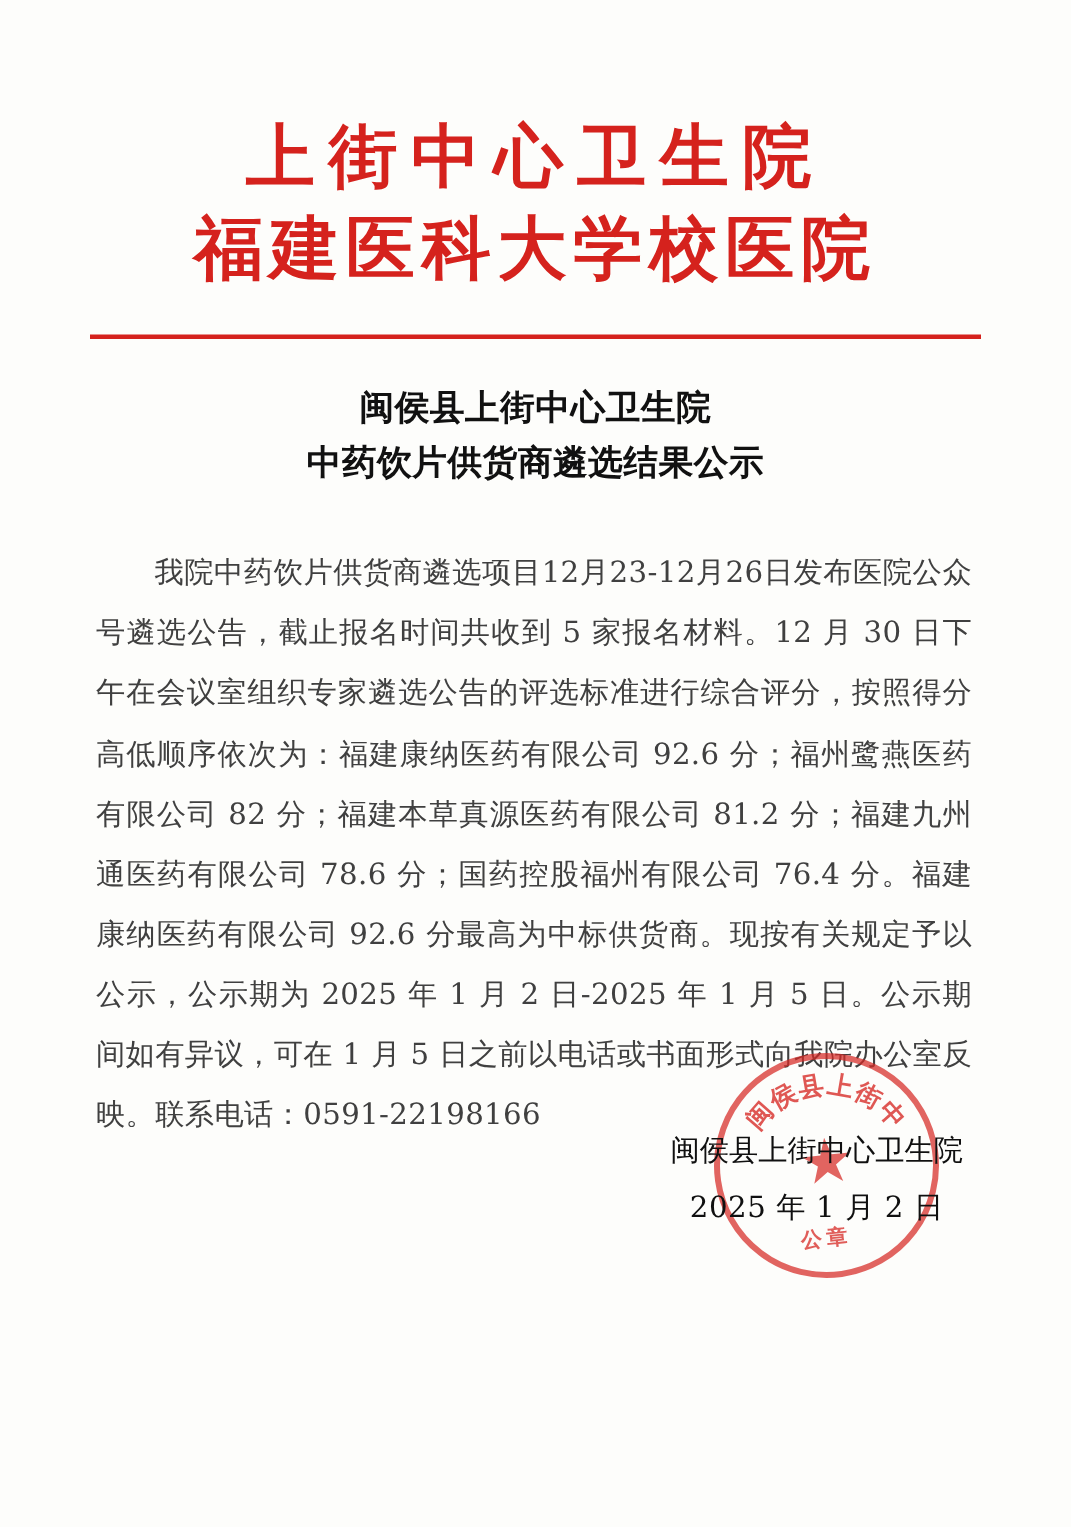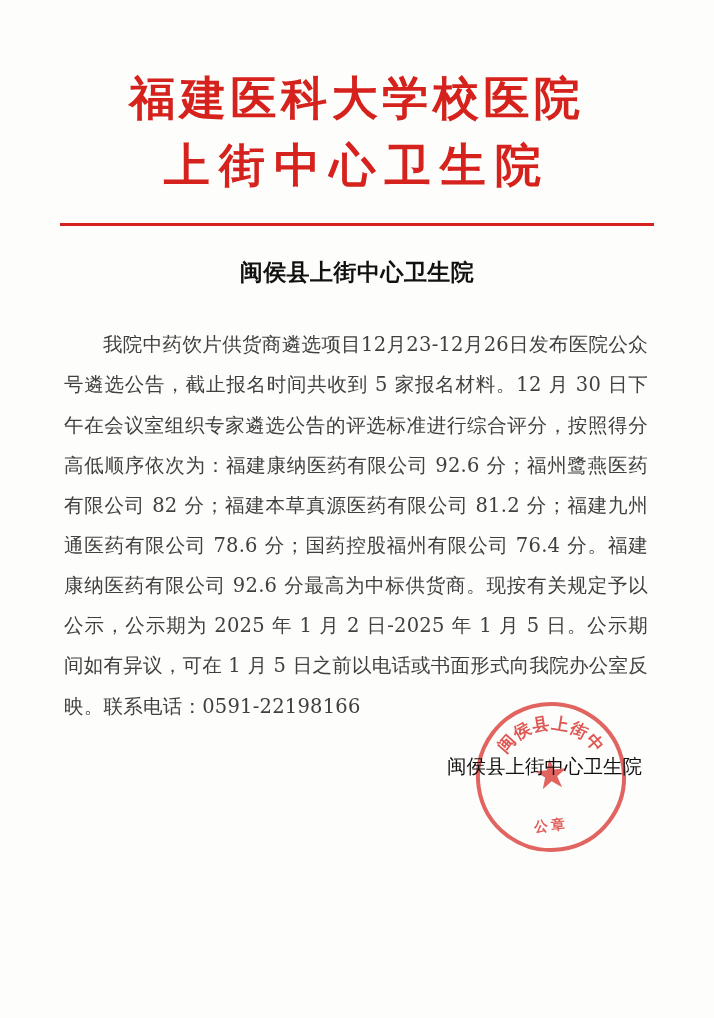--- a/index.html
+++ b/index.html
@@ -137,43 +137,45 @@
     white-space: nowrap;
     font-family: "DejaVu Serif", "Liberation Serif", serif;
   }
 </style>
 </head>
 <body>
 
 <div class="page">
 
   <div class="letterhead">
+    <div class="letterhead-line l2">上街中心卫生院</div>
     <div class="letterhead-line l1">福建医科大学校医院</div>
-    <div class="letterhead-line l2">上街中心卫生院</div>
   </div>
 
   <div class="rule"></div>
 
   <div class="doc-title">
     <div>闽侯县上街中心卫生院</div>
+    <div>中药饮片供货商遴选结果公示</div>
   </div>
 
   <div class="body-text">我院中药饮片供货商遴选项目12月23-12月26日发布医院公众号遴选公告，截止报名时间共收到 5 家报名材料。12 月 30 日下午在会议室组织专家遴选公告的评选标准进行综合评分，按照得分高低顺序依次为：福建康纳医药有限公司 92.6 分；福州鹭燕医药有限公司 82 分；福建本草真源医药有限公司 81.2 分；福建九州通医药有限公司 78.6 分；国药控股福州有限公司 76.4 分。福建康纳医药有限公司 92.6 分最高为中标供货商。现按有关规定予以公示，公示期为 2025 年 1 月 2 日-2025 年 1 月 5 日。公示期间如有异议，可在 1 月 5 日之前以电话或书面形式向我院办公室反映。联系电话：0591-22198166</div>
 
   <div class="seal">
     <div class="seal-ring"></div>
     <svg class="seal-arc" viewBox="0 0 150 150">
       <defs>
         <path id="arcpath" d="M 22,80 A 53,53 0 0 1 128,80"></path>
       </defs>
       <text>
         <textPath href="#arcpath" startOffset="50%" text-anchor="middle">闽侯县上街中</textPath>
       </text>
     </svg>
     <div class="seal-star">★</div>
     <div class="seal-bottom">公章</div>
   </div>
 
   <div class="signature">
     <div class="sig-org">闽侯县上街中心卫生院</div>
+    <div class="sig-date">2025 年 1 月 2 日</div>
   </div>
 
 </div>
 
 </body></html>

